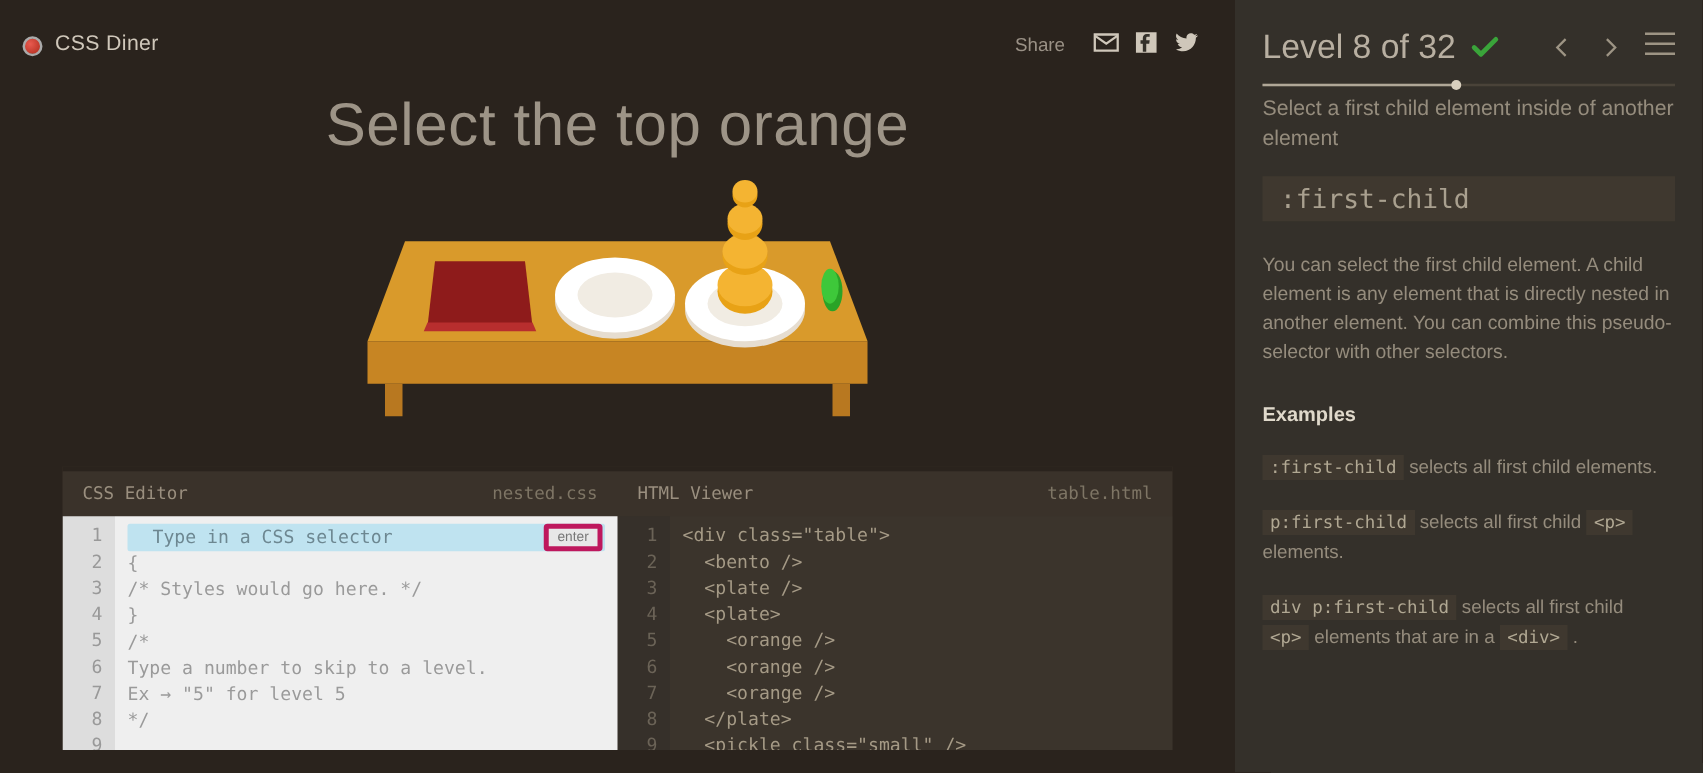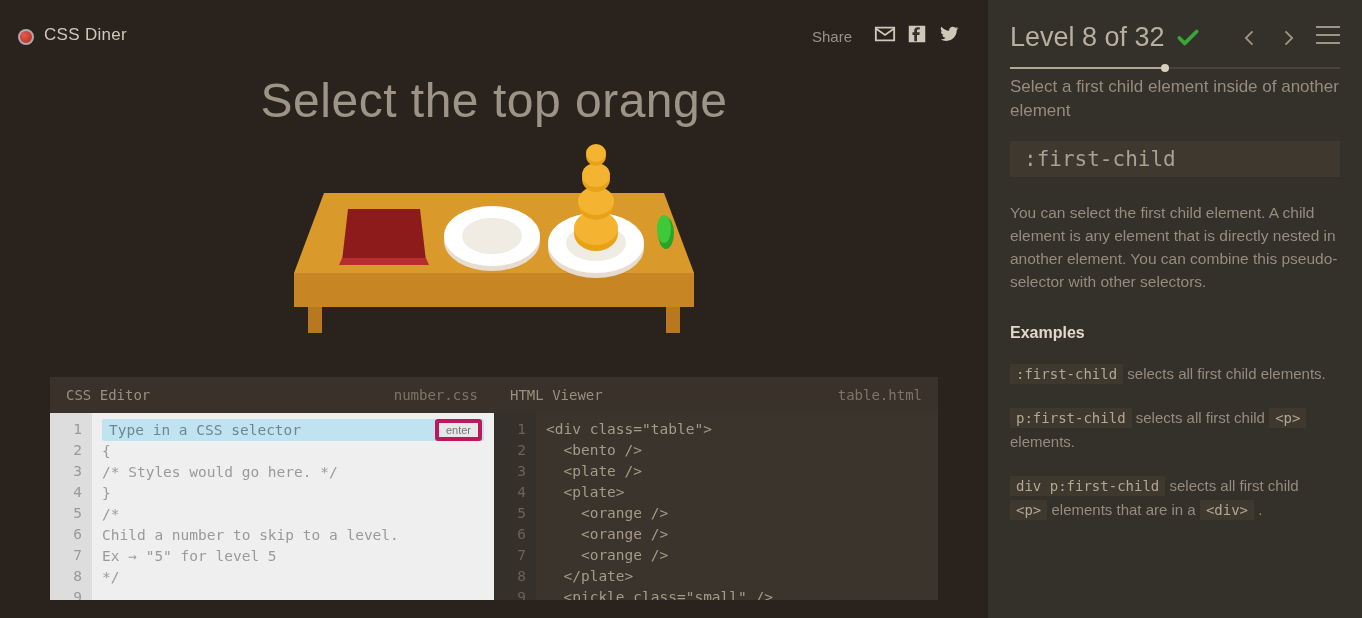--- a/index.html
+++ b/index.html
@@ -23,21 +23,21 @@
 .pane { flex: 1; display: flex; flex-direction: column; min-width: 0; }
 .pane-head { display: flex; justify-content: space-between; padding: 10px 16px; font-family: "Menlo","Consolas",monospace; font-size: 14px; color: #9a8f7f; }
 .pane-head .filename { color: #7e7565; }
 
 .code-body { display: flex; font-family: "Menlo","Consolas",monospace; font-size: 14.5px; line-height: 21px; flex: 1; }
 .gutter { background: #ddd; color: #999; text-align: right; padding: 6px 10px 10px 10px; width: 42px; }
 .light { background: #efefef; color: #9a9a9a; flex: 1; padding: 6px 10px 10px 10px; position: relative; }
 .gutter-dark { background: #36302a; color: #6b6357; text-align: right; padding: 6px 10px 10px 10px; width: 42px; }
 .dark { background: #3b342c; color: #a59a86; flex: 1; padding: 6px 10px 10px 10px; }
 
-.input-row { display: flex; align-items: center; background: #bfe3f0; border-radius: 2px; padding: 0 2px 0 3px; margin-bottom: 0; }
+.input-row { display: flex; align-items: center; background: #bfe3f0; border-radius: 2px; padding: 0 2px 0 16px; margin-bottom: 0; }
 .css-input { flex: 1; border: none; background: transparent; font-family: inherit; font-size: 14.5px; color: #555; padding: 2px 4px; outline: none; }
 .css-input::placeholder { color: #6d8791; }
 .enter-btn { background: #e8e8e8; border: 4px solid #be185d; border-radius: 3px; font-size: 11px; color: #777; padding: 1px 7px; cursor: pointer; font-family: "Helvetica Neue",Arial,sans-serif; }
 
 .code-line { white-space: pre; }
 
 
 .sidebar { width: 374px; background: #34302a; padding: 22px 22px 0 22px; display: flex; flex-direction: column; position: relative; }
 .lvl-row { display: flex; align-items: center; }
 .lvl-title { font-size: 27px; color: #b8afa1; font-weight: 400; }
@@ -114,36 +114,36 @@
 
       <ellipse cx="392" cy="100" rx="8" ry="16" fill="#2aa327"></ellipse>
       <ellipse cx="390" cy="96" rx="7" ry="14" fill="#3ec83a"></ellipse>
     </svg>
   </div>
 
   <div class="editors">
     <div class="pane">
       <div class="pane-head">
         <span>CSS Editor</span>
-        <span class="filename">number.css</span>
+        <span class="filename">nested.css</span>
       </div>
       <div class="code-body">
         <div class="gutter">1<br>2<br>3<br>4<br>5<br>6<br>7<br>8<br>9</div>
         <div class="light">
           <div class="input-row">
             <input class="css-input" placeholder="Type in a CSS selector" style="">
             <button class="enter-btn">enter</button>
           </div>
           <div id="css-lines">
               <div class="code-line">{</div>
               <div class="code-line">/* Styles would go here. */</div>
               <div class="code-line">}</div>
               <div class="code-line"></div>
               <div class="code-line">/*</div>
-              <div class="code-line">Child a number to skip to a level.</div>
+              <div class="code-line">Type a number to skip to a level.</div>
               <div class="code-line">Ex → "5" for level 5</div>
               <div class="code-line">*/</div>
             </div>
         </div>
       </div>
     </div>
 
     <div class="pane">
       <div class="pane-head">
         <span>HTML Viewer</span>

